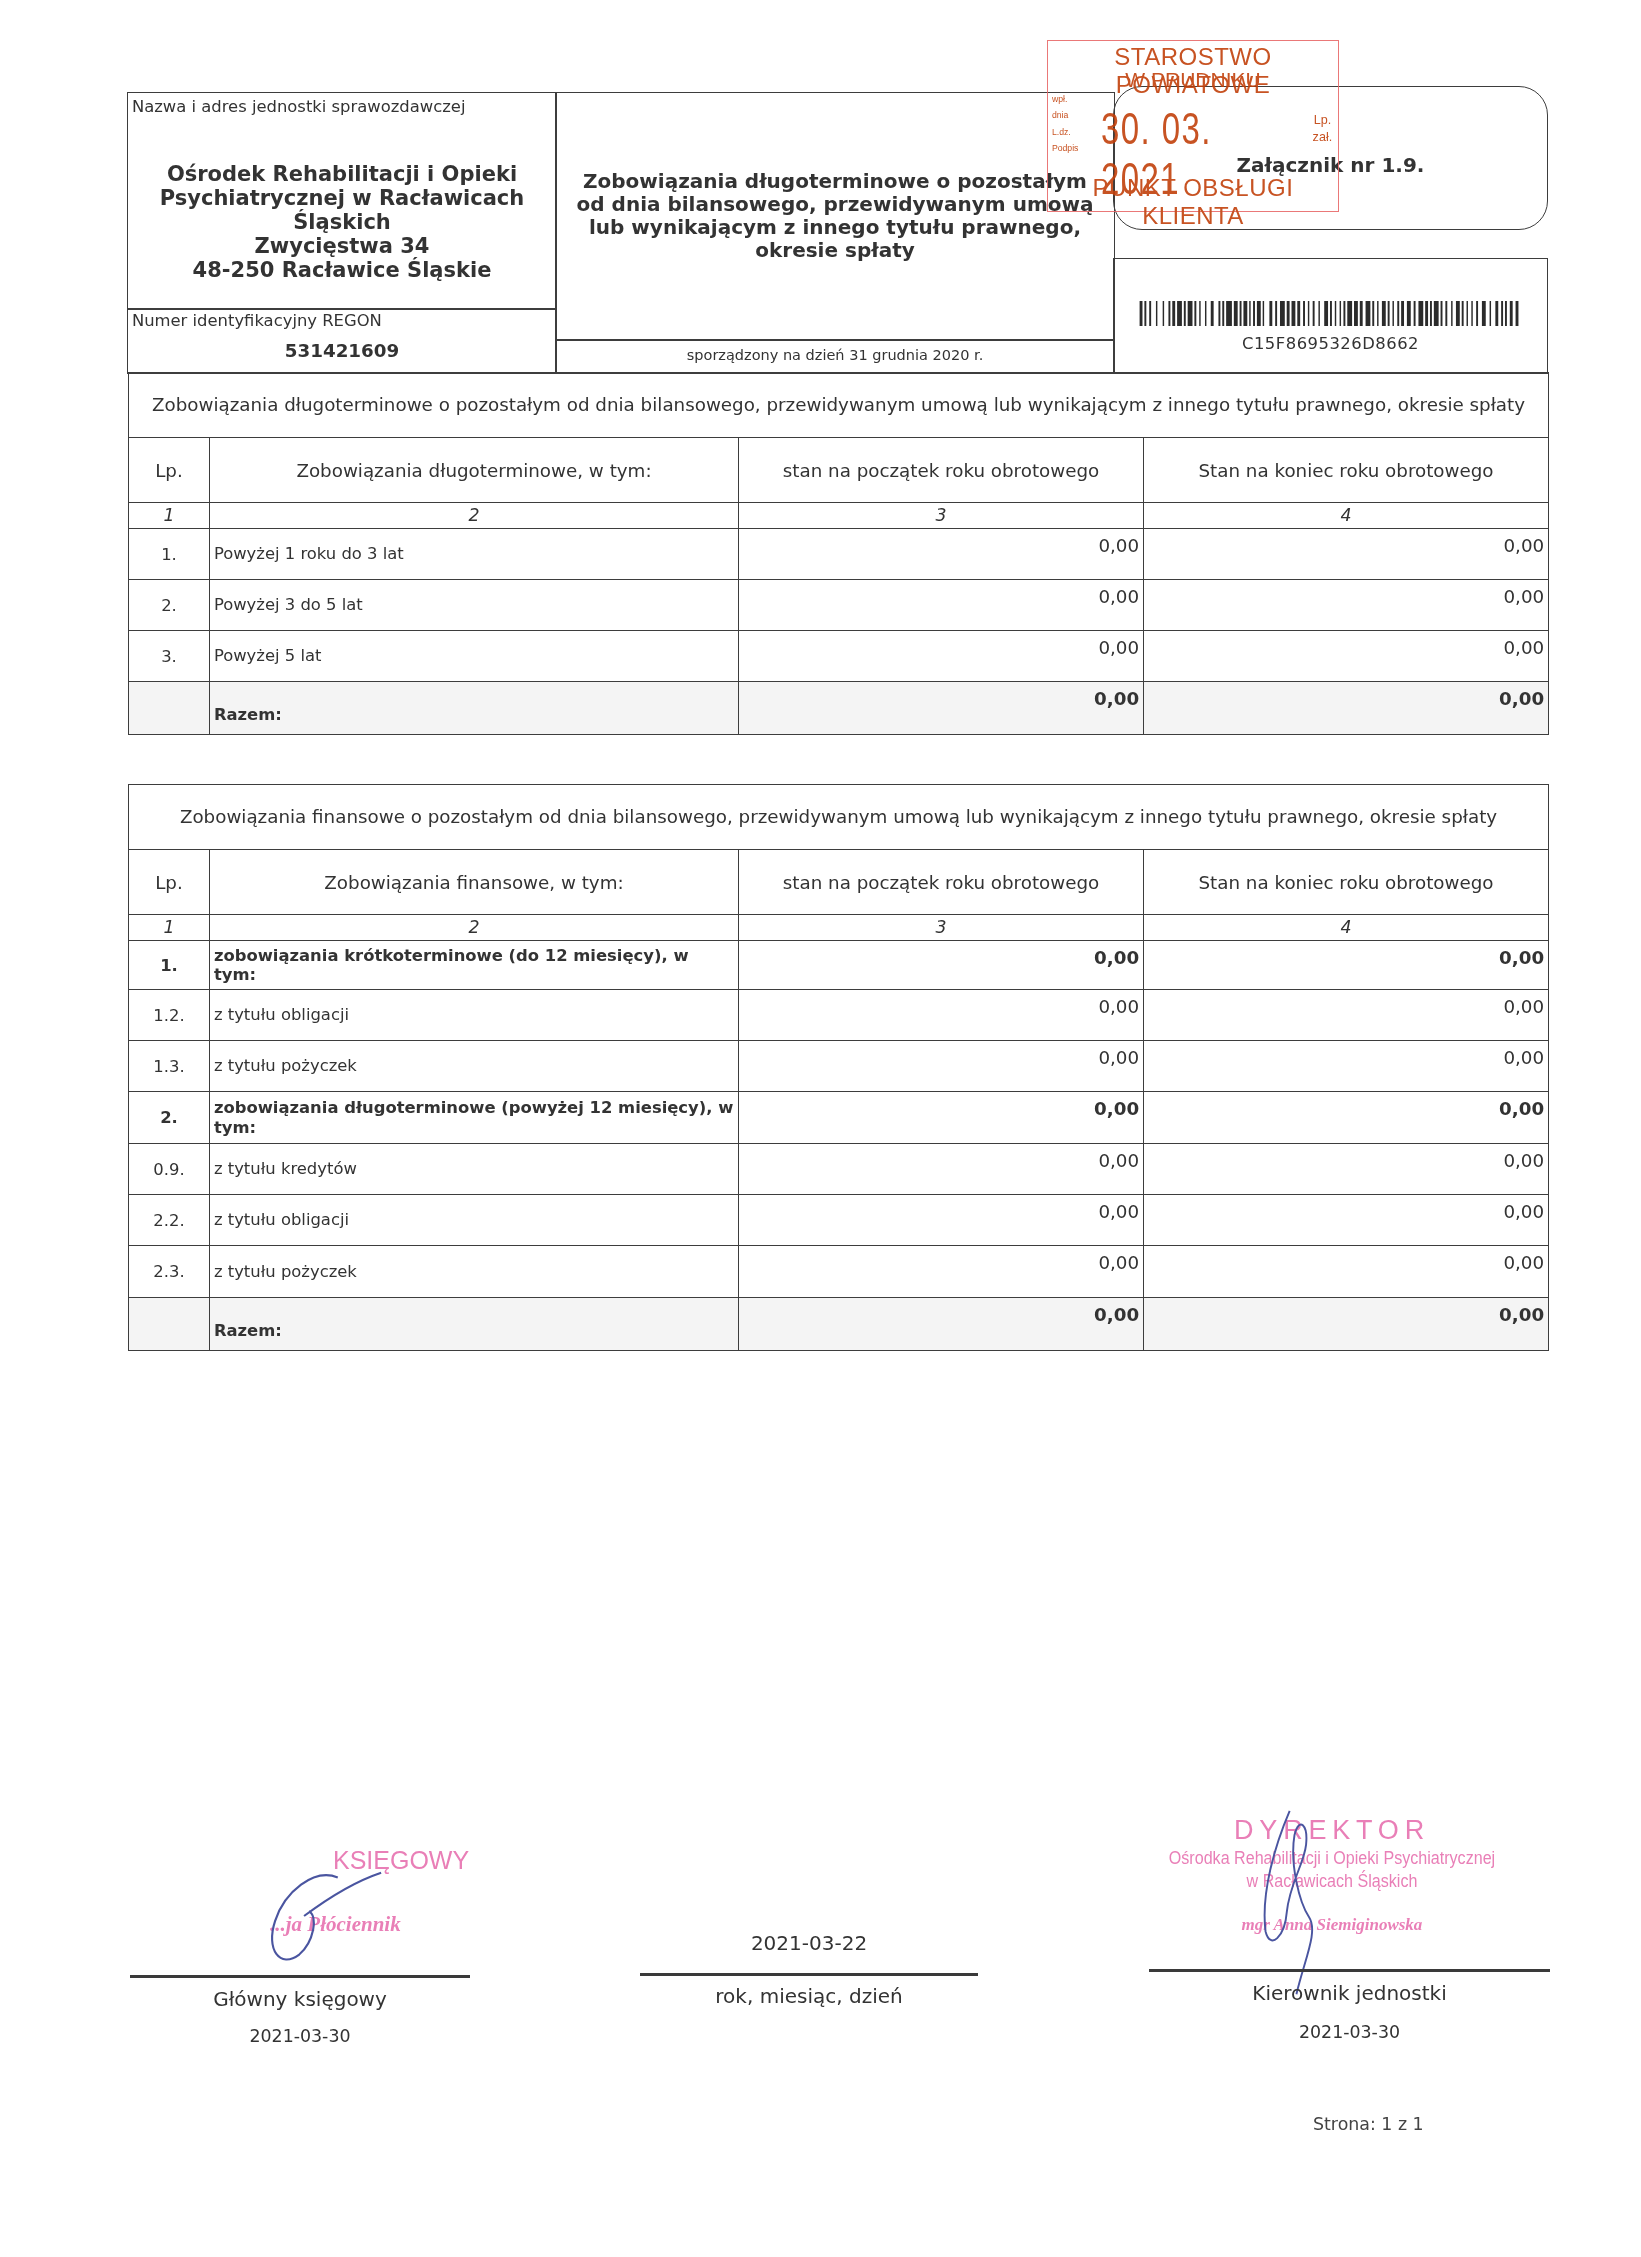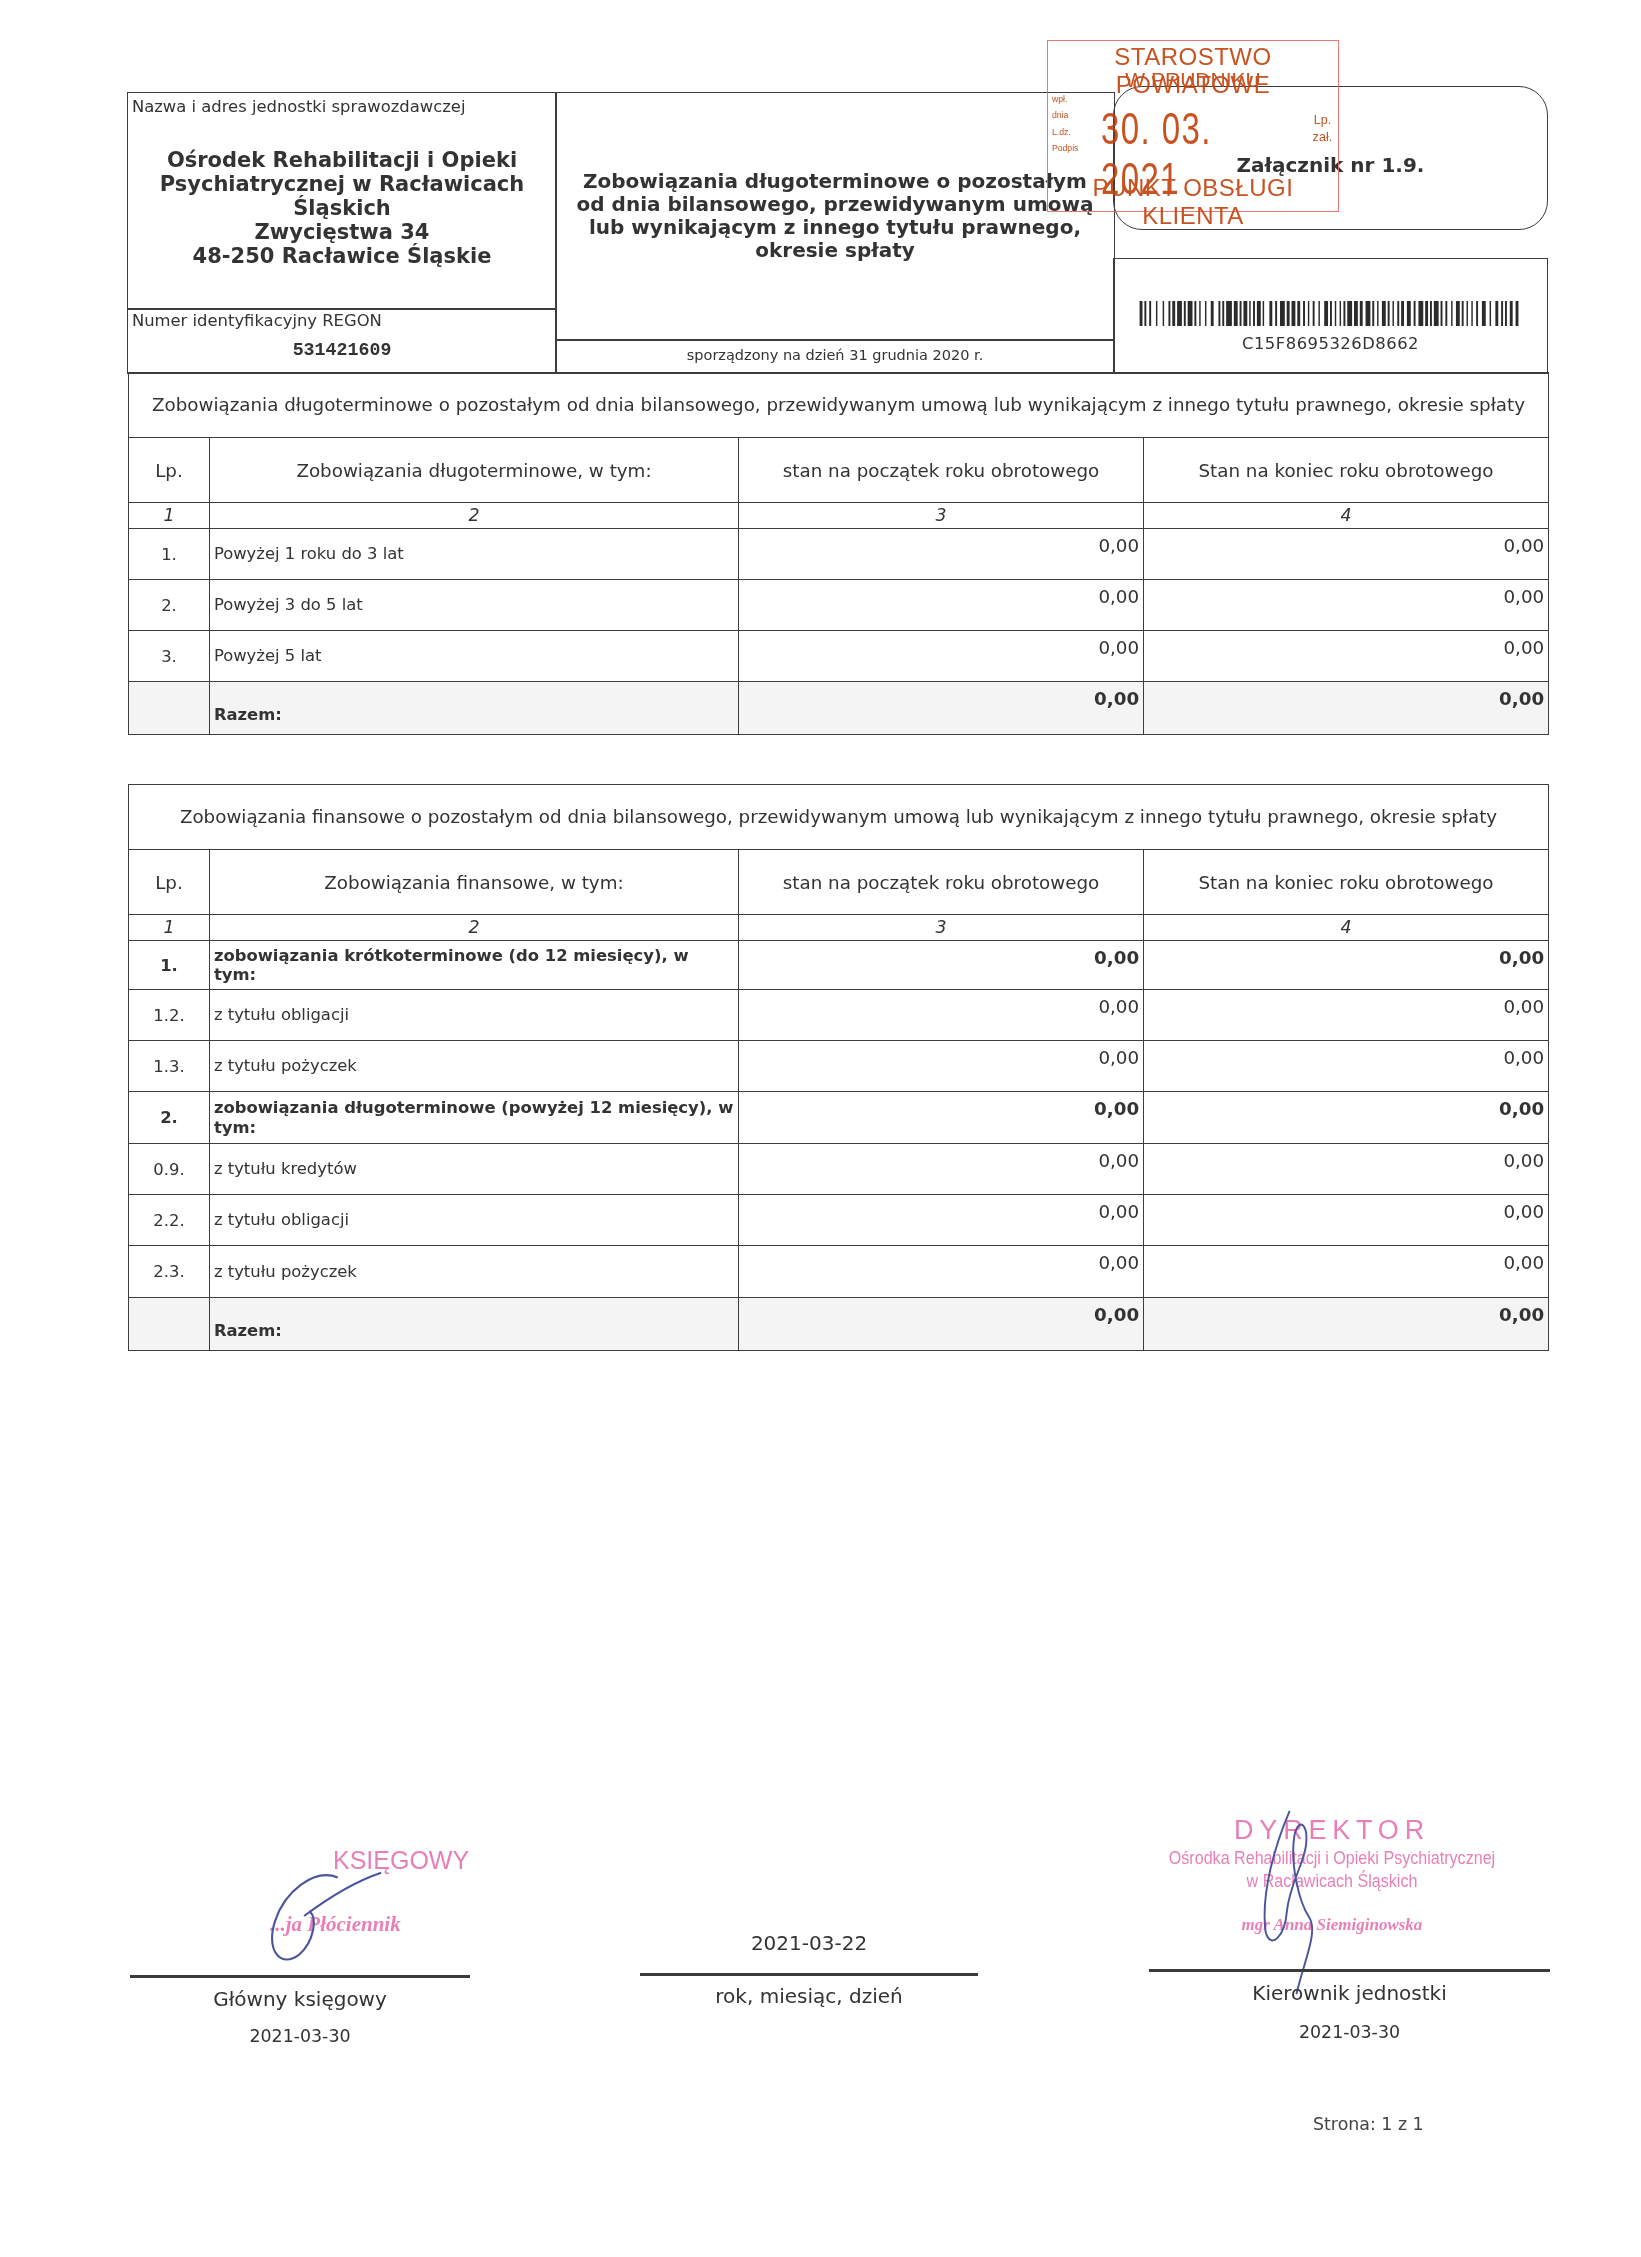--- a/index.html
+++ b/index.html
@@ -49,32 +49,32 @@
   .sig-date { position: absolute; font-size: 17.4px; text-align: center; color: #333; }
   .page-num { position: absolute; left: 1313px; top: 2114px; font-size: 17.4px; color: #444; }
 </style>
 </head>
 <body>
 
 <div class="hdr">
 
   <div class="hcell" style="left:0; top:0; width:430px; height:218px;">
     <div class="small-label">Nazwa i adres jednostki sprawozdawczej</div>
-    <div class="org-name" style="margin-top:28px;">
+    <div class="org-name" style="margin-top:42px;">
       <div>Ośrodek Rehabilitacji i Opieki</div>
       <div>Psychiatrycznej w Racławicach</div>
       <div>Śląskich</div>
       <div>Zwycięstwa 34</div>
       <div>48-250 Racławice Śląskie</div>
     </div>
   </div>
 
   <div class="hcell" style="left:0; top:216px; width:430px; height:66px;">
     <div class="small-label" style="padding-top:1.9px;">Numer identyfikacyjny REGON</div>
-    <div class="regon" style="margin-top:5.8px;font-family:Liberation Mono, monospace;">531421609</div>
+    <div class="regon" style="margin-top:5.8px;">531421609</div>
   </div>
 
   <div class="hcell" style="left:428px; top:0; width:560px; height:249px;">
     <div class="doc-title" style="margin-top:77px;">
       <div>Zobowiązania długoterminowe o pozostałym</div>
       <div>od dnia bilansowego, przewidywanym umową</div>
       <div>lub wynikającym z innego tytułu prawnego,</div>
       <div>okresie spłaty</div>
     </div>
   </div>

